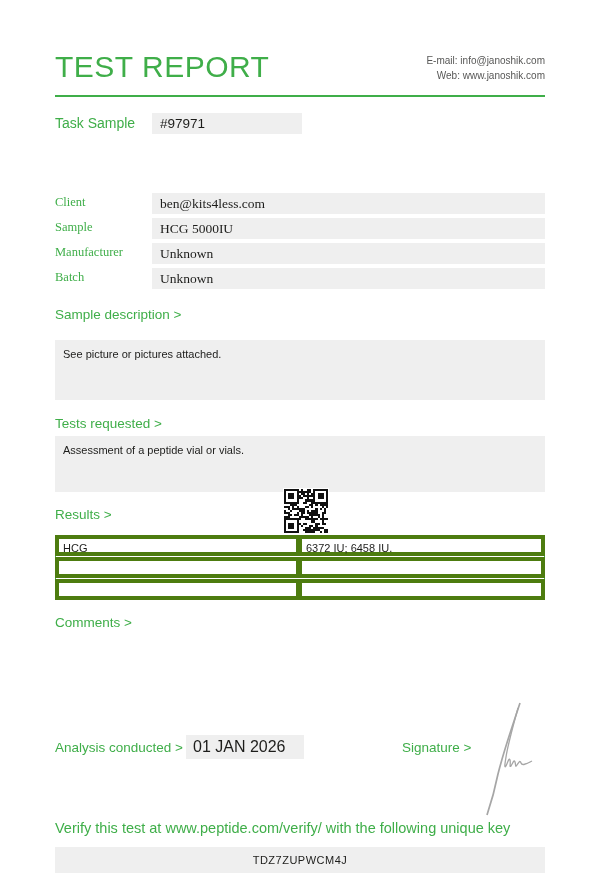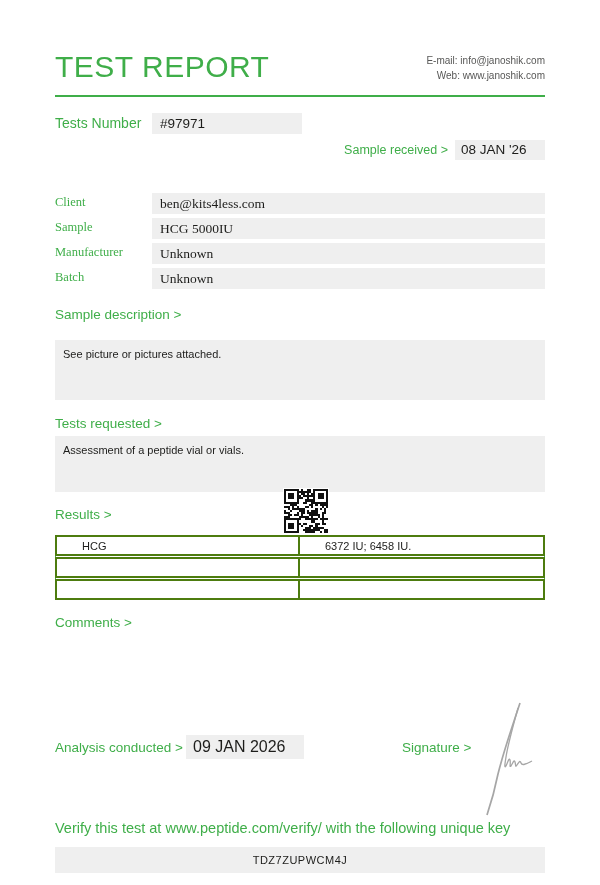--- a/index.html
+++ b/index.html
@@ -48,22 +48,22 @@
   
   .qr { position:absolute; left:283px; top:488px; width:46px; height:46px; background:#fff;
         display:grid; grid-template-columns:repeat(21,1fr); grid-template-rows:repeat(21,1fr);
         padding:1px; }
   .qr div { background:#111; }
 
   
   .rtable { position:absolute; left:55px; top:535px; width:490px;
             border:1px solid #3fae49; display:grid; grid-template-columns:243px 1fr;
             row-gap:3px; background:#fff; }
-  .rtable .cell { border:2px solid #4d7c0f; height:21px; line-height:19px; font-size:11px;
-                  color:#1d1d1b; padding-left:25px; margin:-1px; background:#fff; }
+  .rtable .cell { border:4px solid #4d7c0f; height:21px; line-height:19px; font-size:11px;
+                  color:#1d1d1b; padding-left:4px; margin:-1px; background:#fff; }
 
   
   .analysis-label { position:absolute; left:55px; top:740px; font-size:13.5px; color:#3fae49; }
   .analysis-value { position:absolute; left:186px; top:735px; width:118px; height:24px;
                     font-size:16px; line-height:24px; padding-left:7px; font-weight:500; }
   .sig-label { position:absolute; left:402px; top:740px; font-size:13.5px; color:#3fae49; }
   .sig { position:absolute; left:478px; top:700px; }
 
   
   .verify { position:absolute; left:55px; top:820px; width:490px; font-size:14.5px;
@@ -80,27 +80,23 @@
   <div class="title">TEST REPORT</div>
 
 
   <div class="contact">
     <div><span>E-mail:</span> <span>info@janoshik.com</span></div>
     <div><span>Web:</span> <span>www.janoshik.com</span></div>
   </div>
 
   <div class="rule"></div>
 
-  <div class="task-label">Tests Number</div>
+  <div class="task-label">Task Sample</div>
   <div class="task-value field">#97971</div>
 
-  <div class="date-row dr2">
-    <span class="lbl">Sample received &gt;</span>
-    <span class="box field">08 JAN '26</span>
-  </div>
 
   <div class="info-row ir1">
     <span class="lbl">Client</span>
     <span class="box field">ben@kits4less.com</span>
   </div>
   <div class="info-row ir2">
     <span class="lbl">Sample</span>
     <span class="box field">HCG 5000IU</span>
   </div>
   <div class="info-row ir3">
@@ -381,21 +377,21 @@
     <div class="cell">6372 IU; 6458 IU.</div>
     <div class="cell"></div>
     <div class="cell"></div>
     <div class="cell"></div>
     <div class="cell"></div>
   </div>
 
   <div class="sec-label sl-comments">Comments &gt;</div>
 
   <div class="analysis-label">Analysis conducted &gt;</div>
-  <div class="analysis-value field">09 JAN 2026</div>
+  <div class="analysis-value field">01 JAN 2026</div>
 
   <div class="sig-label">Signature &gt;</div>
   <svg class="sig" width="62" height="118" viewBox="0 0 62 118">
     <path d="M42 3 C35 24 26 50 20 74 C16 94 12 106 9 115" stroke="#a6a6a6" stroke-width="1.7"></path>
     <path d="M40 8 C35 26 30 44 28 57 C27 63 26 69 28 66 C30 62 31 57 32 60 C33 63 31 68 33 66 C35 63 36 59 37 62 C38 65 37 68 39 65 C41 62 42 60 43 63 C44 66 48 64 54 61" stroke="#a6a6a6" stroke-width="1.3"></path>
   </svg>
 
   <div class="verify">Verify this test at www.peptide.com/verify/ with the following unique key</div>
   <div class="keybox field">TDZ7ZUPWCM4J</div>
 

